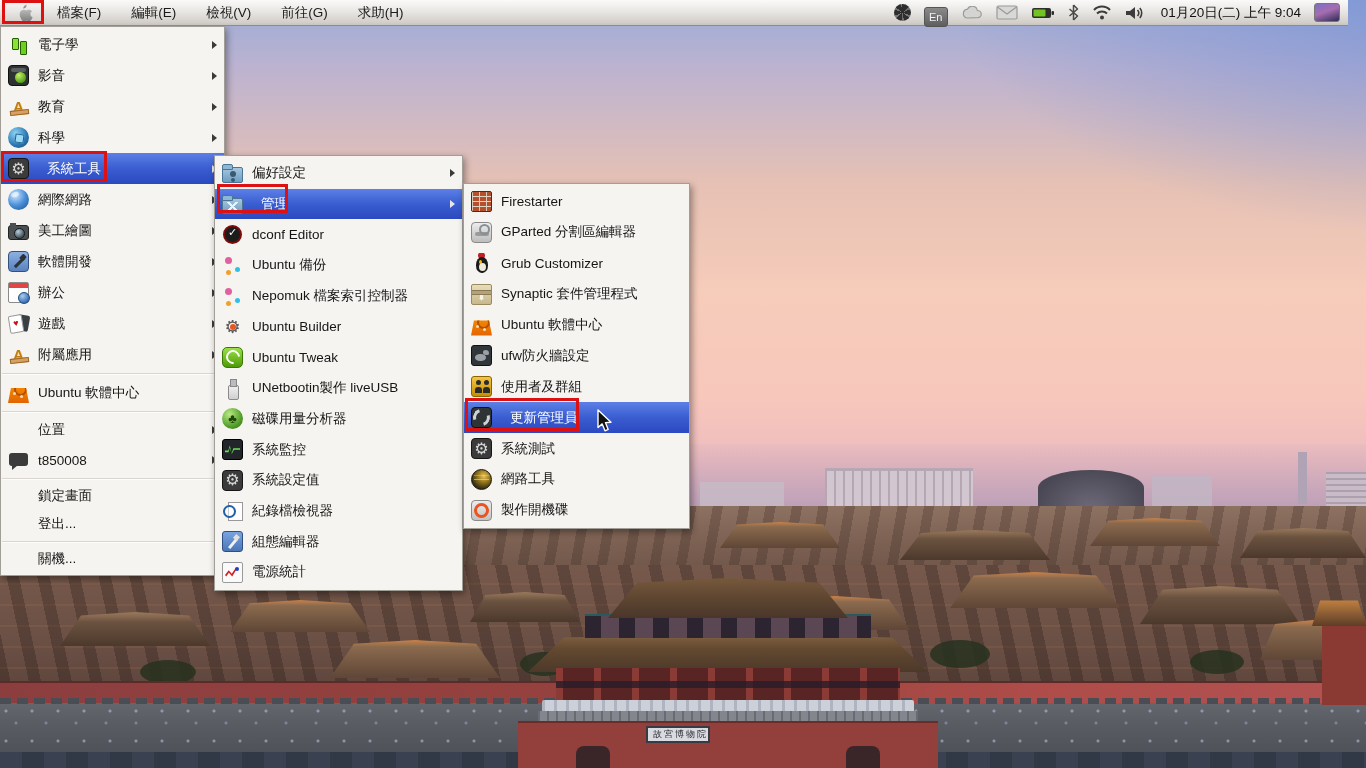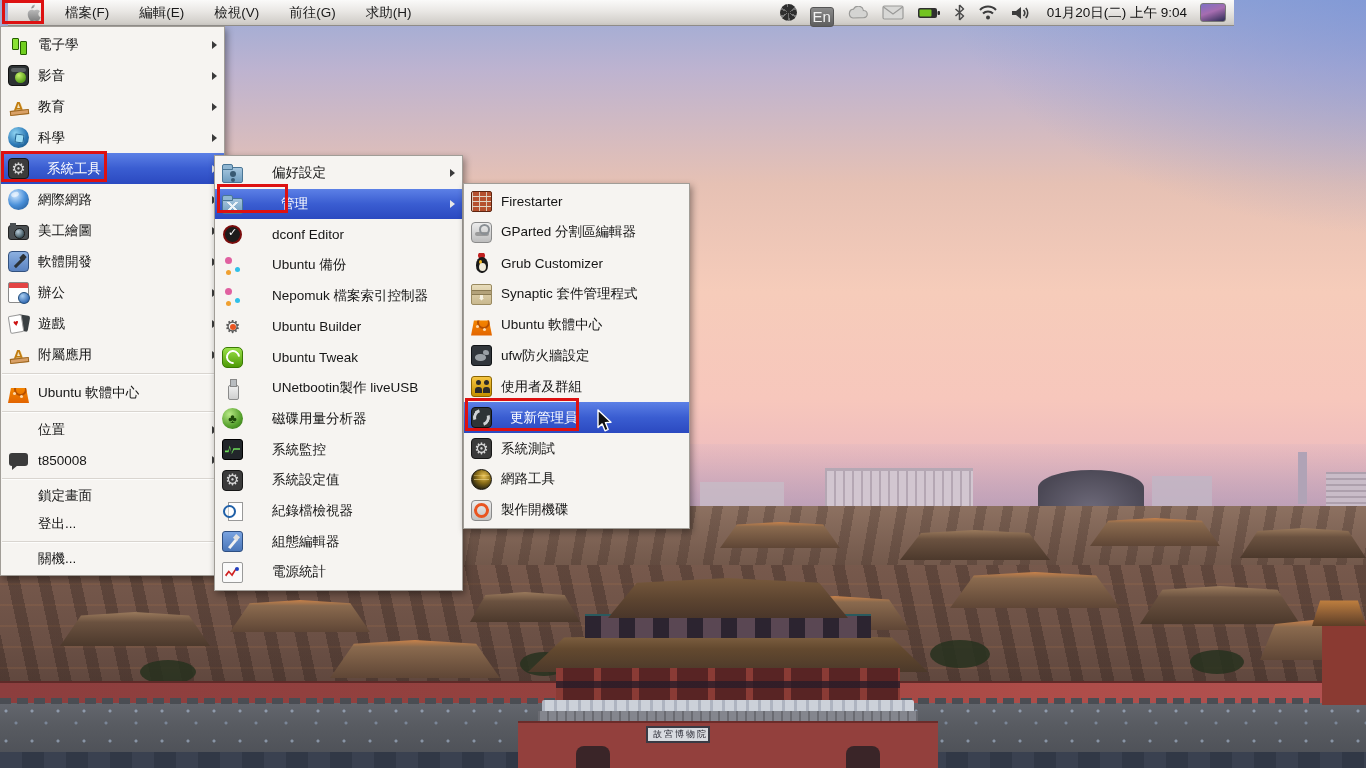--- a/index.html
+++ b/index.html
@@ -79,45 +79,45 @@
     letter-spacing:2px;overflow:hidden;}
   #g-door1,#g-door2{top:746px;width:34px;height:22px;background:#3a2528;position:absolute;
     border-radius:8px 8px 0 0;}
   #g-door1{left:576px;} #g-door2{left:846px;}
   #r-pav-body{left:1322px;top:620px;width:44px;height:85px;background:#8a3a32;}
   #r-pav-roof{left:1312px;top:596px;width:54px;height:30px;
     clip-path:polygon(0 100%,15% 15%,85% 15%,100% 100%);
     background:linear-gradient(180deg,#d08a42 0%,#8a5c34 60%,#5c3e26 100%);}
 
   
-  #menubar{position:absolute;left:8px;top:0;width:1226px;height:26px;z-index:15;
+  #menubar{position:absolute;left:0;top:0;width:1348px;height:26px;z-index:15;
     background:linear-gradient(180deg,#fafaf9 0%,#e9e7e4 45%,#d2cfca 90%,#c7c4bf 100%);
     border-bottom:1px solid #8f8c88;display:flex;align-items:center;text-align:center;}
   #apple{width:34px;height:24px;margin-left:8px;display:flex;align-items:center;justify-content:center;flex:none;}
   #mb-nav{display:flex;align-items:center;height:100%;}
   .mb-item{padding:0 15px;font-size:13.5px;color:#1a1a1a;height:100%;display:flex;align-items:center;}
   #tray{margin-left:auto;display:flex;align-items:center;gap:13px;padding-right:8px;height:100%;}
   .tray-ic{display:flex;align-items:center;justify-content:center;flex:none;}
   #kbd-ind{width:24px;height:20px;border:1px solid #555;border-radius:3px;
-    background:linear-gradient(180deg,#8a8a8a,#5e5e5e);color:#f2f2f2;font-size:15px;
+    background:linear-gradient(180deg,#8a8a8a,#5e5e5e);color:#f2f2f2;font-size:11px;
     display:flex;align-items:center;justify-content:center;margin-top:8px;}
   #shutter{width:17px;height:17px;border-radius:50%;
     background:conic-gradient(#2e2e2e 0 50deg,#6e6e6e 50deg 68deg,#2e2e2e 68deg 110deg,#777 110deg 128deg,#2e2e2e 128deg 170deg,#6e6e6e 170deg 188deg,#2e2e2e 188deg 230deg,#777 230deg 248deg,#2e2e2e 248deg 290deg,#6e6e6e 290deg 308deg,#2e2e2e 308deg 350deg,#777 350deg 360deg);}
   #clock{font-size:13.5px;color:#111;white-space:nowrap;margin-left:4px;}
   #wp-thumb{width:26px;height:19px;border-radius:3px;border:1px solid #777;
     background:linear-gradient(160deg,#7d6fc4 0%,#a66db0 45%,#2c2c55 100%);}
 
   
   .menu{position:absolute;background:#f6f4f1;border:1px solid #a19d97;
     box-shadow:2px 3px 7px rgba(0,0,0,.4);z-index:10;padding:2px 0;}
   #menu-apps{left:0;top:26px;width:225px;}
   #menu-sys{left:214px;top:155px;width:249px;}
   #menu-admin{left:463px;top:183px;width:227px;}
   .mi{display:flex;align-items:center;height:31px;cursor:default;}
-  #menu-sys .mi{height:30.7px;gap:20px;} #menu-admin .mi{height:30.9px;}
+  #menu-sys .mi{height:30.7px;} #menu-admin .mi{height:30.9px;}
   .mi.small{height:28px;} .mi.mid{height:30px;}
   .mi .lbl{font-size:13.5px;color:#151515;white-space:nowrap;}
   .mi.hl{background:linear-gradient(180deg,#5c80e6 0%,#3a5dd1 50%,#2b49c0 100%);}
   .mi.hl .lbl{color:#fff;margin-left:9px;}
   .mi .arrow{margin-left:auto;margin-right:7px;width:0;height:0;flex:none;
     border-left:5px solid #3a3a3a;border-top:4px solid transparent;border-bottom:4px solid transparent;}
   .mi.hl .arrow{border-left-color:#e8e8e8;}
   .sep{height:7px;position:relative;}
   .sep::before{content:"";position:absolute;left:1px;right:1px;top:3px;height:1px;background:#d9d5d0;}
   .sep::after{content:"";position:absolute;left:1px;right:1px;top:4px;height:1px;background:#fdfdfc;}

